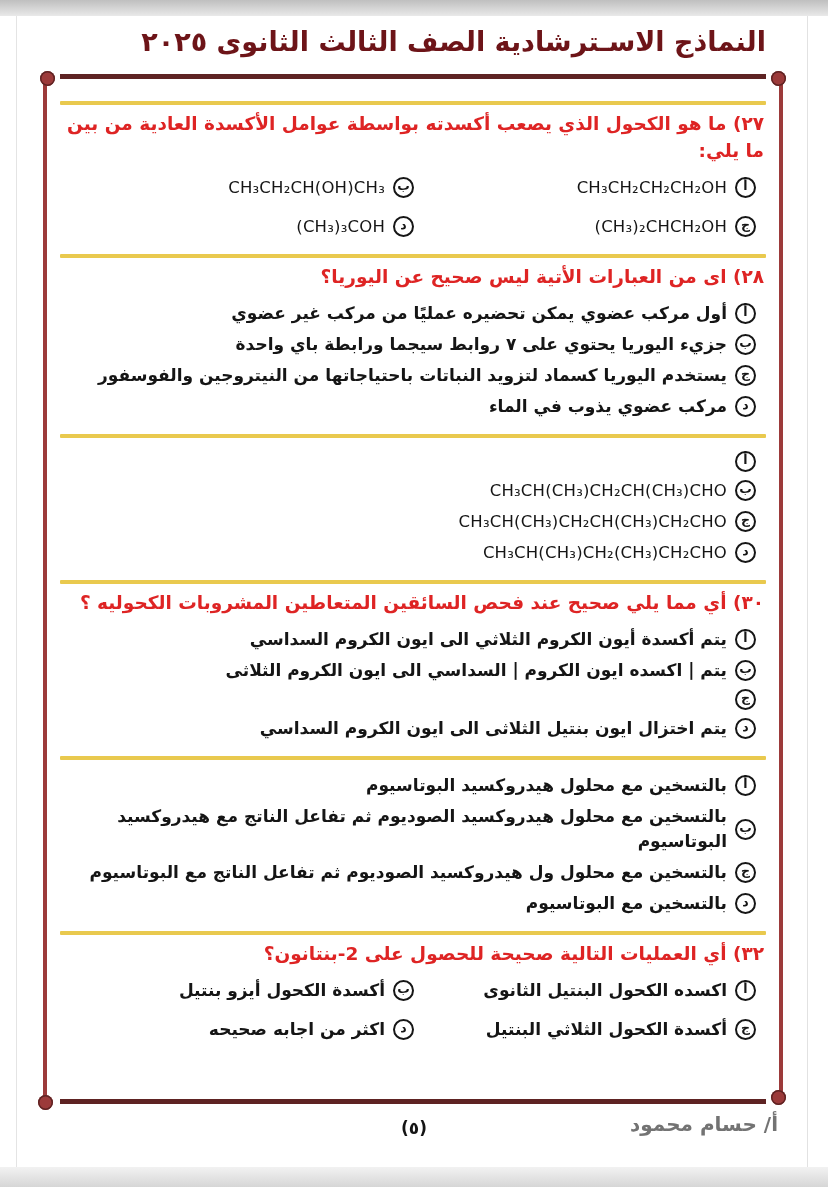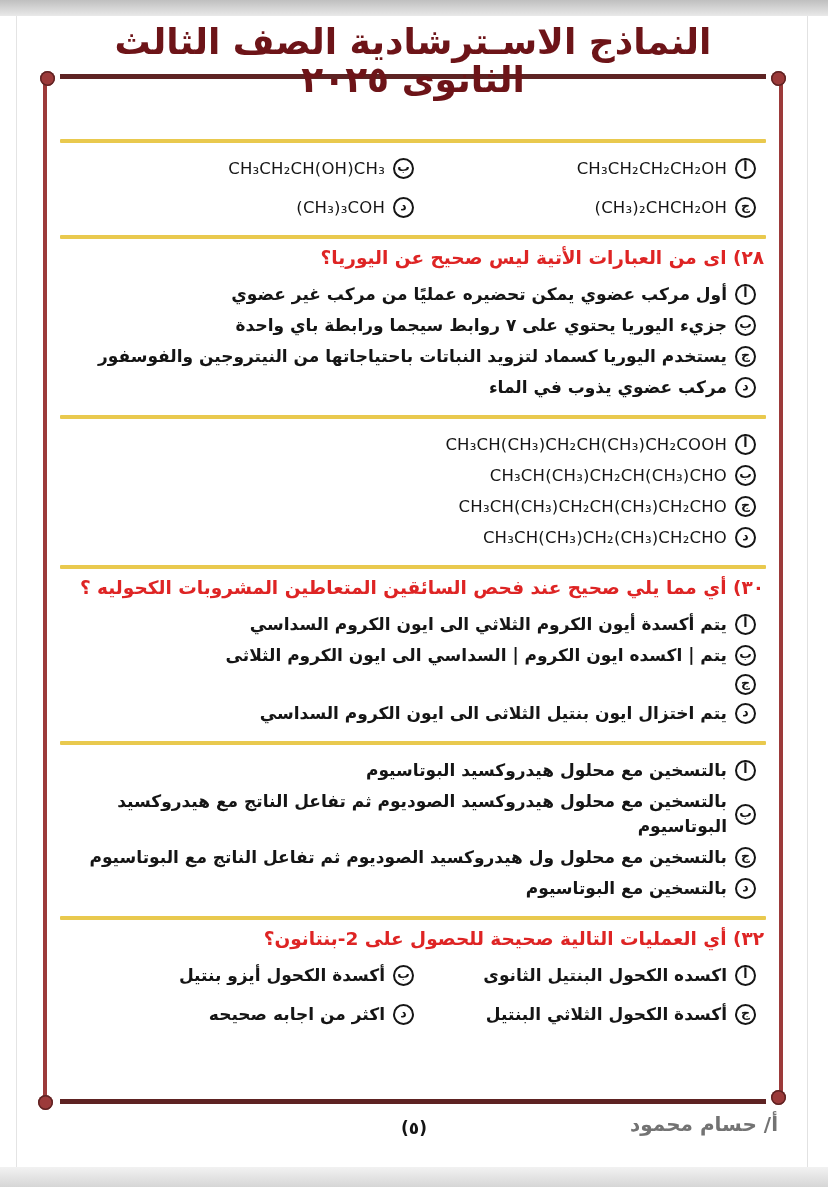--- a/index.html
+++ b/index.html
@@ -25,21 +25,21 @@
   .vline-right{left:779px;}
   .knob{position:absolute;width:15px;height:15px;border-radius:50%;background:var(--frame);
     box-shadow:0 0 0 1.5px var(--rule) inset;}
   .knob-tl{left:40px;top:71px;}
   .knob-tr{left:771px;top:71px;}
   .knob-bl{left:38px;top:1095px;}
   .knob-br{left:771px;top:1090px;}
 
   .content{position:absolute;left:60px;top:16px;width:706px;direction:rtl;}
   .doc-title{
-    margin:7px 0 0 0;text-align:center;font-size:36px;font-weight:bold;
+    margin:7px 0 0 0;text-align:right;font-size:27px;font-weight:bold;
     color:var(--title);letter-spacing:0;line-height:38px;
   }
   .questions{margin-top:40px;}
   .divider{height:4px;background:var(--yellow);margin:0 0 5px 0;border-radius:1px;}
   .q-header{
     color:var(--red);font-weight:bold;font-size:18.5px;line-height:27px;
     text-align:right;margin:2px 2px 3px 0;
   }
   .opts{padding:2px 10px 9px 0;}
   .opt{
@@ -79,20 +79,21 @@
 <div class="knob knob-tl"></div>
 <div class="knob knob-tr"></div>
 <div class="knob knob-bl"></div>
 <div class="knob knob-br"></div>
 
 <div class="content">
   <h1 class="doc-title">النماذج الاسـترشادية الصف الثالث الثانوى ٢٠٢٥</h1>
   <div class="questions">
       <section>
         <div class="divider"></div>
+        <div class="q-header"><span>٢٧)</span> <span>ما هو الكحول الذي يصعب أكسدته بواسطة عوامل الأكسدة العادية من بين ما يلي:</span></div>
         <div class="opts grid2">
           <div class="opt">
             <span class="badge">أ</span>
             <span class="formula" dir="ltr">CH₃CH₂CH₂CH₂OH</span>
           </div>
           <div class="opt">
             <span class="badge">ب</span>
             <span class="formula" dir="ltr">CH₃CH₂CH(OH)CH₃</span>
           </div>
           <div class="opt">
@@ -125,21 +126,20 @@
             <span class="badge">د</span>
             <span>مركب عضوي يذوب في الماء</span>
           </div>
         </div>
       </section>
       <section>
         <div class="divider"></div>
         <div class="opts">
           <div class="opt">
             <span class="badge">أ</span>
-            <span class="formula" dir="ltr">CH₃CH(CH₃)CH₂CH(CH₃)CH₂COOH</span>
           </div>
           <div class="opt">
             <span class="badge">ب</span>
             <span class="formula" dir="ltr">CH₃CH(CH₃)CH₂CH(CH₃)CHO</span>
           </div>
           <div class="opt">
             <span class="badge">ج</span>
             <span class="formula" dir="ltr">CH₃CH(CH₃)CH₂CH(CH₃)CH₂CHO</span>
           </div>
           <div class="opt">

